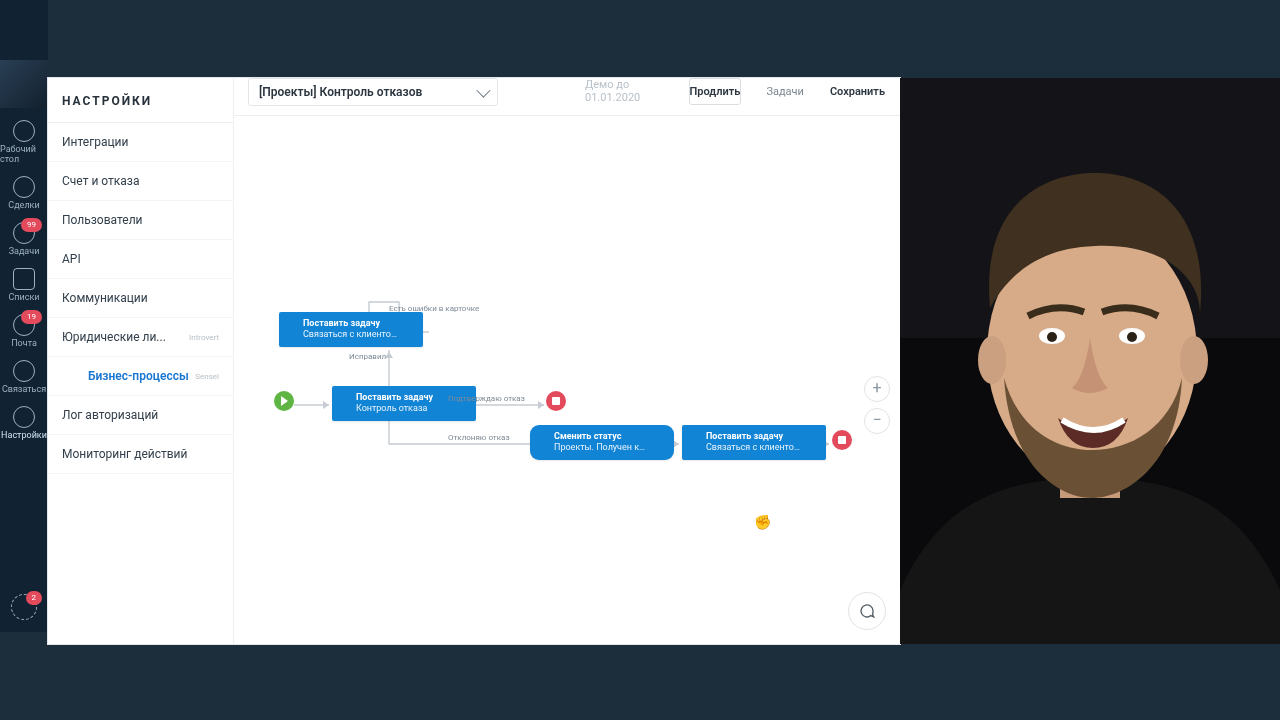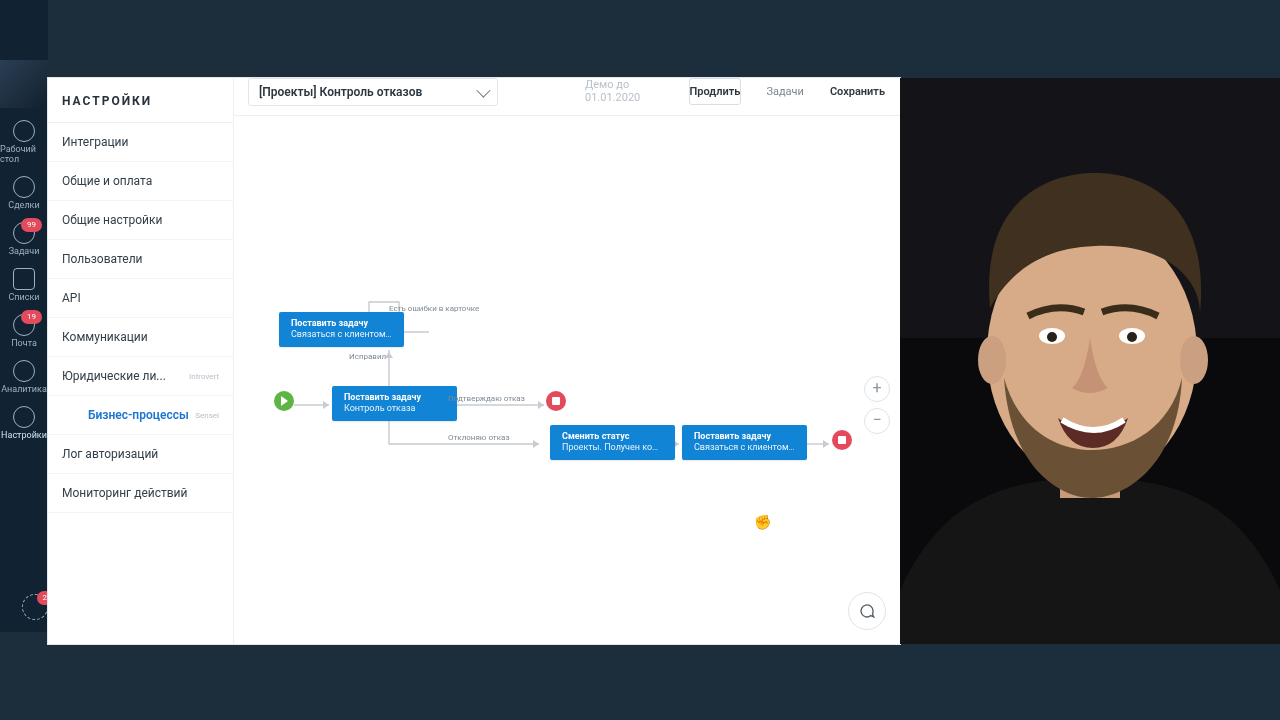--- a/index.html
+++ b/index.html
@@ -1,20 +1,20 @@
 <!DOCTYPE html>
 <html><head>
 <meta charset="utf-8">
 <style>
   *{box-sizing:border-box;margin:0;padding:0;font-family:-apple-system,BlinkMacSystemFont,"Segoe UI",Roboto,Arial,sans-serif;}
   html,body{width:1280px;height:720px;overflow:hidden;background:#1c2e3c;}
   .stage{position:absolute;left:0;top:0;width:1280px;height:720px;background:#1c2e3c;}
 
   
-  .rail{position:absolute;left:0;top:0;width:48px;height:632px;background:#112333;color:#9db1c2;display:flex;flex-direction:column;align-items:flex-end;font-size:9px;}
+  .rail{position:absolute;left:0;top:0;width:48px;height:632px;background:#112333;color:#9db1c2;display:flex;flex-direction:column;align-items:center;font-size:9px;}
   .rail .avatar{width:48px;height:48px;background:linear-gradient(135deg,#2a3f55,#12202d);margin-top:60px;margin-bottom:6px;}
   .rail .item{width:48px;display:flex;flex-direction:column;align-items:center;padding:6px 0;position:relative;}
   .rail .item .ico{width:22px;height:22px;border:1.5px solid #9db1c2;border-radius:50%;margin-bottom:2px;}
   .rail .item .ico.square{border-radius:4px;}
   .rail .item.active{color:#cfe2f3;}
   .rail .badge{position:absolute;top:2px;right:6px;min-width:14px;height:14px;background:#e34b5c;border-radius:7px;color:#fff;font-size:8px;line-height:14px;text-align:center;padding:0 6px;}
   .rail .spacer{flex:1;}
   .rail .bottom-icon{margin-bottom:12px;width:26px;height:26px;border:1.5px dashed #9db1c2;border-radius:50%;position:relative;}
   .rail .bottom-icon .badge{top:-4px;right:-6px;}
 
@@ -31,21 +31,21 @@
   .proc-select{flex:0 0 250px;display:flex;align-items:center;justify-content:space-between;font-size:12px;font-weight:600;color:#2c3640;border:1px solid #e2e6ea;border-radius:3px;padding:6px 10px;cursor:pointer;}
   .chev{width:10px;height:10px;border-right:1.5px solid #6b7682;border-bottom:1.5px solid #6b7682;transform:rotate(45deg) translateY(-2px);}
   .topbar .gap{flex:1;}
   .demo{font-size:11px;color:#b9c1c9;margin-left:39px;}
   .btn{font-size:11px;padding:6px 0;border-radius:3px;cursor:pointer;border:1px solid transparent;}
   .btn.outline{border-color:#d9dee3;color:#2c3640;font-weight:600;}
   .btn.link{color:#7b8691;}
   .btn.primary{color:#2c3640;font-weight:600;}
 
   .canvas{flex:1;position:relative;background:#fff;}
-  .node{position:absolute;background:#1284d6;color:#fff;border-radius:2px;padding:6px 12px;width:125px;font-size:9px;line-height:1.25;box-shadow:0 1px 2px rgba(0,0,0,.1);}
+  .node{position:absolute;background:#1284d6;color:#fff;border-radius:2px;padding:6px 24px;width:144px;font-size:9px;line-height:1.25;box-shadow:0 1px 2px rgba(0,0,0,.1);}
   .node .t{font-weight:700;}
   .node .s{opacity:.9;overflow:hidden;white-space:nowrap;text-overflow:ellipsis;}
   .start{position:absolute;width:20px;height:20px;border-radius:50%;background:#5fb544;}
   .start:after{content:"";position:absolute;left:7px;top:5px;border-left:7px solid #fff;border-top:5px solid transparent;border-bottom:5px solid transparent;}
   .stop{position:absolute;width:20px;height:20px;border-radius:50%;background:#e34b5c;}
   .stop:after{content:"";position:absolute;left:6px;top:6px;width:8px;height:8px;background:#fff;border-radius:1px;}
   .lbl{position:absolute;font-size:8px;color:#7e8a95;white-space:nowrap;}
   svg.wires{position:absolute;left:0;top:0;width:100%;height:100%;pointer-events:none;}
   svg.wires path{stroke:#c6ccd2;stroke-width:1.4;fill:none;}
   svg.wires path.arrow{stroke:none;fill:#c6ccd2;}
@@ -84,44 +84,41 @@
         <div class="ico square"></div>
         <span>Списки</span>
       </div>
   <div class="item">
         <div class="ico"></div>
         <span>Почта</span>
         <span class="badge">19</span>
       </div>
   <div class="item">
         <div class="ico"></div>
-        <span>Аналитика</span>
+        <span>Связаться</span>
       </div>
   <div class="item active">
         <div class="ico"></div>
         <span>Настройки</span>
       </div>
   <div class="spacer"></div>
   <div class="bottom-icon">
         <span class="badge">2</span>
       </div>
 </div>
 
 <div class="app">
 
   <div class="set-panel">
     <h1>НАСТРОЙКИ</h1>
     <div class="set-item">
           <span>Интеграции</span>
         </div>
     <div class="set-item">
-          <span>Общие и оплата</span>
-        </div>
-    <div class="set-item">
-          <span>Общие настройки</span>
+          <span>Счет и отказа</span>
         </div>
     <div class="set-item">
           <span>Пользователи</span>
         </div>
     <div class="set-item">
           <span>API</span>
         </div>
     <div class="set-item">
           <span>Коммуникации</span>
         </div>
@@ -187,21 +184,21 @@
         <div class="s">Связаться с клиентом. Исправь...</div>
       </div>
 
       <div class="node" style="left:98px;top:270px;">
         <div class="t">Поставить задачу</div>
         <div class="s">Контроль отказа</div>
       </div>
 
       <div class="stop" style="left:312px;top:275px;"></div>
 
-      <div class="node" style="left:316px;top:309px;">
+      <div class="node" style="left:296px;top:309px;border-radius:9px;">
         <div class="t">Сменить статус</div>
         <div class="s">Проекты. Получен контакт</div>
       </div>
 
       <div class="node" style="left:448px;top:309px;">
         <div class="t">Поставить задачу</div>
         <div class="s">Связаться с клиентом. Дожать</div>
       </div>
 
       <div class="stop" style="left:598px;top:314px;"></div>

